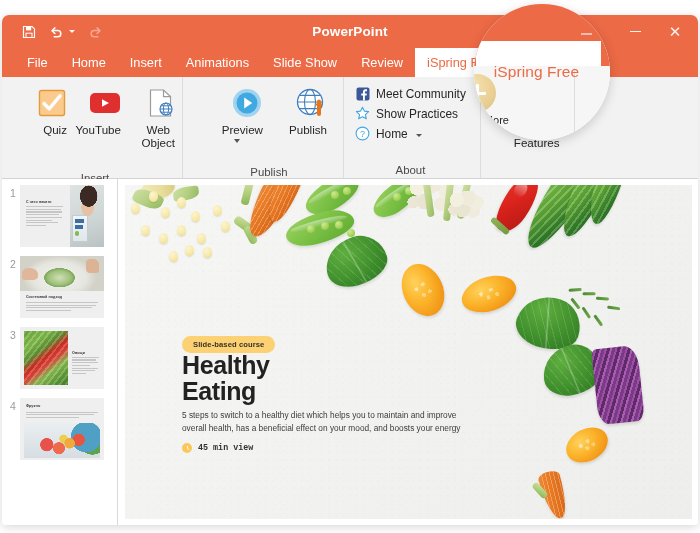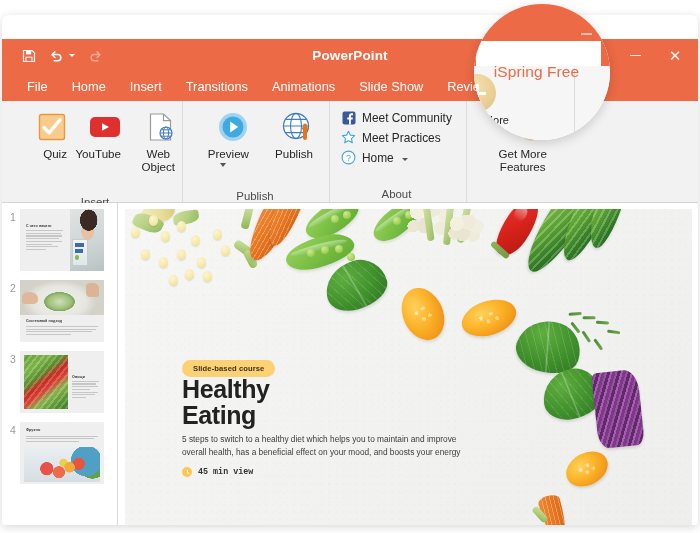--- a/index.html
+++ b/index.html
@@ -32,21 +32,20 @@
     overflow: hidden;
   }
 
   
   .titlebar {
     position: relative;
     height: 33px;
     background: #EC6A45;
     display: flex;
     align-items: center;
-    margin-top: 24px;
   }
   .qat {
     display: flex;
     align-items: center;
     gap: 10px;
     margin-left: 18px;
   }
   .qat-btn {
     width: 17px; height: 17px;
     display: flex; align-items: center; justify-content: center;
@@ -610,21 +609,20 @@
             <i class="win-min"></i>
           </span>
         <span class="win-btn">✕</span>
       </div>
     </div>
 
     <div class="ribbon-tabs">
       <div class="rtab">File</div>
       <div class="rtab">Home</div>
       <div class="rtab">Insert</div>
-      <div class="rtab">Transitions</div>
       <div class="rtab">Animations</div>
       <div class="rtab">Slide Show</div>
       <div class="rtab">Review</div>
       <div class="rtab active">iSpring Free</div>
     </div>
 
     <div class="ribbon-body">
 
       <div class="rgroup">
         <div class="rgroup-items">
@@ -662,21 +660,21 @@
             <span class="blabel">
               <span>Web</span><br>
               <span>Object</span>
             </span>
           </div>
 
         </div>
         <div class="rgroup-label">Insert</div>
       </div>
 
-      <div class="rgroup" style="padding-left:14px;padding-right:16px;">
+      <div class="rgroup" style="padding-left:28px;padding-right:16px;">
         <div class="rgroup-items" style="gap:12px;">
 
           <div class="big-btn">
             <span class="bicon">
               <svg width="32" height="32" viewBox="0 0 32 32">
                 <circle cx="16" cy="16" r="14" fill="#9FD3F0"></circle>
                 <circle cx="16" cy="16" r="10.5" fill="#3FA9E0"></circle>
                 <path d="M13.2 10.6l8 5.4-8 5.4z" fill="#ffffff"></path>
               </svg>
             </span>
@@ -714,21 +712,21 @@
               </span>
               <span>Meet Community</span>
             </div>
 
             <div class="small-btn">
               <span class="sicon">
                 <svg width="15" height="15" viewBox="0 0 15 15">
                   <path d="M7.5 1.2l1.85 3.9 4.25.5-3.15 2.95.86 4.25L7.5 10.7l-3.81 2.1.86-4.25L1.4 5.6l4.25-.5z" fill="#ffffff" stroke="#3FA9E0" stroke-width="1.1" stroke-linejoin="round"></path>
                 </svg>
               </span>
-              <span>Meet Practices</span>
+              <span>Show Practices</span>
             </div>
 
             <div class="small-btn">
               <span class="sicon">
                 <svg width="15" height="15" viewBox="0 0 15 15">
                   <circle cx="7.5" cy="7.5" r="6.4" fill="#ffffff" stroke="#3FA9E0" stroke-width="1.1"></circle>
                   <text x="7.5" y="11" text-anchor="middle" font-size="9" font-family="Liberation Sans, sans-serif" fill="#3FA9E0">?</text>
                 </svg>
               </span>
               <span>Home</span>

